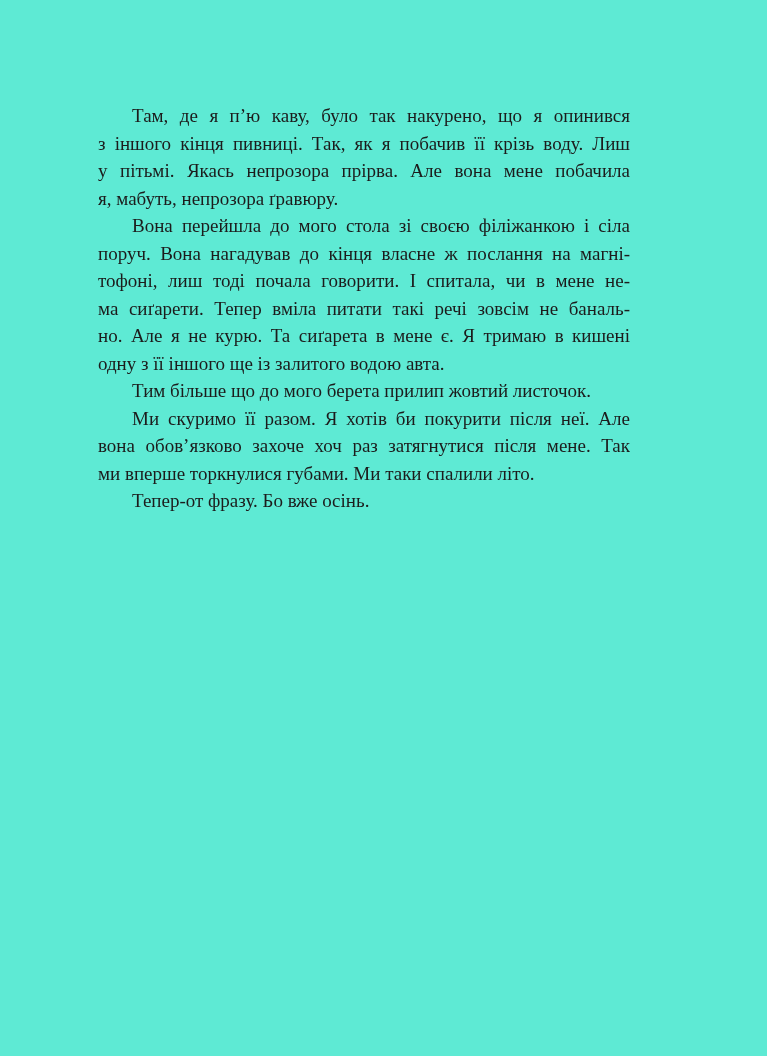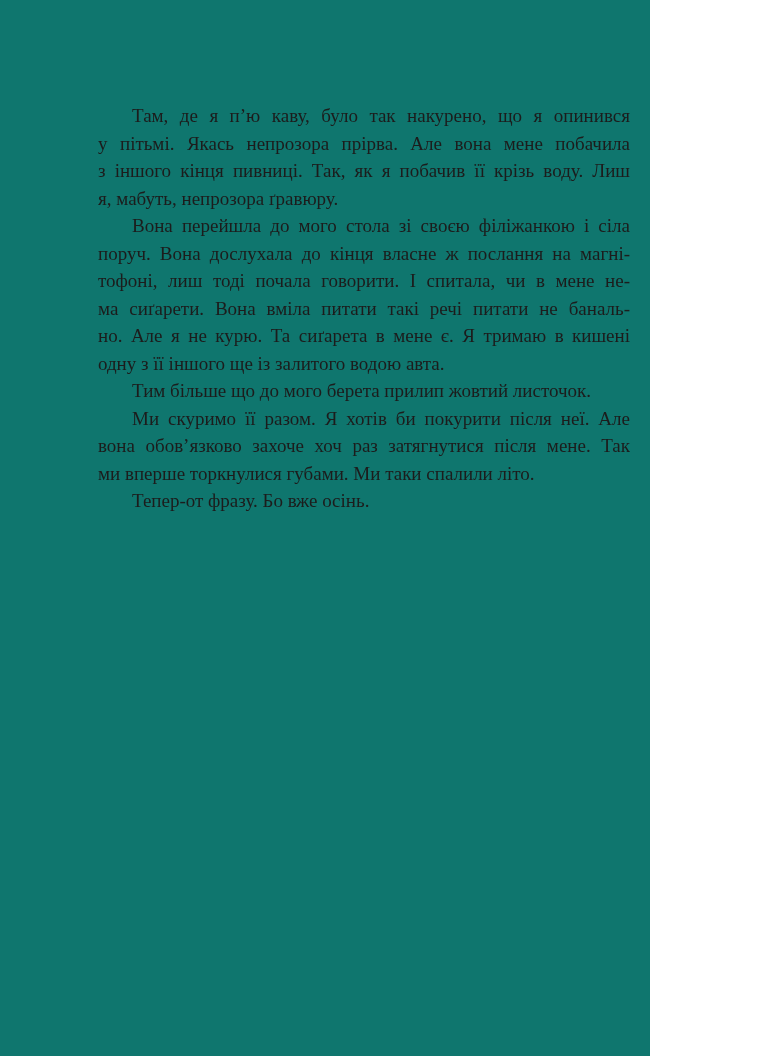--- a/index.html
+++ b/index.html
@@ -2,23 +2,23 @@
 <html lang="uk"><head>
 <meta charset="utf-8">
 <style>
   html, body {
     margin: 0;
     padding: 0;
     background: #ffffff;
   }
   .page {
     position: relative;
-    width: 650px;
+    width: 767px;
     height: 1056px;
-    background: #0f766e;
+    background: #5eead4;
     overflow: hidden;
     font-family: "Liberation Serif", "DejaVu Serif", serif;
   }
   .text-block {
     position: absolute;
     left: 98px;
     top: 102px;
     width: 532px;
     color: #1c1c1c;
     font-size: 19px;
@@ -41,29 +41,29 @@
     text-indent: 34px;
   }
 </style>
 </head>
 <body>
 
 <div class="page">
   <div class="text-block" style="color: rgb(28, 28, 28);">
       <div class="paragraph">
         <div class="line indent">Там, де я п’ю каву, було так накурено, що я опинився</div>
+        <div class="line">з іншого кінця пивниці. Так, як я побачив її крізь воду. Лиш</div>
         <div class="line">у пітьмі. Якась непрозора прірва. Але вона мене побачила</div>
-        <div class="line">з іншого кінця пивниці. Так, як я побачив її крізь воду. Лиш</div>
         <div class="line last">я, мабуть, непрозора ґравюру.</div>
       </div>
       <div class="paragraph">
         <div class="line indent">Вона перейшла до мого стола зі своєю філіжанкою і сіла</div>
-        <div class="line">поруч. Вона дослухала до кінця власне ж послання на магні-</div>
+        <div class="line">поруч. Вона нагадував до кінця власне ж послання на магні-</div>
         <div class="line">тофоні, лиш тоді почала говорити. І спитала, чи в мене не-</div>
-        <div class="line">ма сиґарети. Вона вміла питати такі речі питати не баналь-</div>
+        <div class="line">ма сиґарети. Тепер вміла питати такі речі зовсім не баналь-</div>
         <div class="line">но. Але я не курю. Та сиґарета в мене є. Я тримаю в кишені</div>
         <div class="line last">одну з її іншого ще із залитого водою авта.</div>
       </div>
       <div class="paragraph">
         <div class="line indent last">Тим більше що до мого берета прилип жовтий листочок.</div>
       </div>
       <div class="paragraph">
         <div class="line indent">Ми скуримо її разом. Я хотів би покурити після неї. Але</div>
         <div class="line">вона обов’язково захоче хоч раз затягнутися після мене. Так</div>
         <div class="line last">ми вперше торкнулися губами. Ми таки спалили літо.</div>

